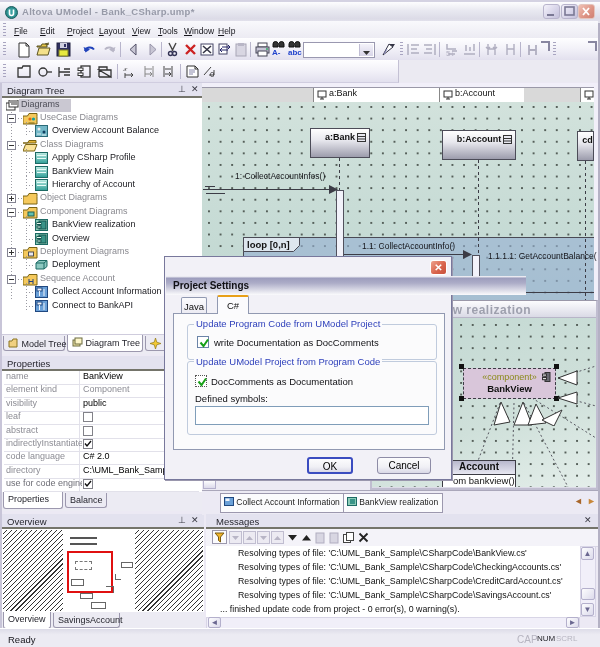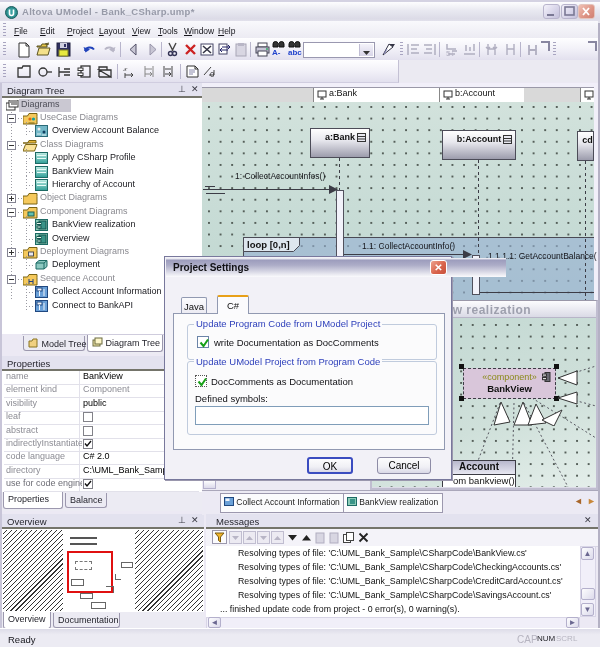--- a/index.html
+++ b/index.html
@@ -35,21 +35,21 @@
   .prow .v{position:absolute;left:79px;top:0px;color:#000;}
   .cb{position:absolute;width:10px;height:10px;border:1px solid #828289;background:#fff;box-sizing:border-box;}
   
   #seqbg{position:absolute;left:202px;top:102px;width:392px;height:388px;background-image:radial-gradient(circle at 1px 1px,#555f59 0.75px,transparent 1.05px),linear-gradient(#d2e2dc 0%,#bed6d0 55%,#c8dcd6 100%);background-size:11.6px 11.6px,100% 100%;background-position:6px 4px,0 0;}
   .lifebox{position:absolute;height:30px;background:linear-gradient(#ffffff 0%,#e8e8ee 40%,#9c9cac 100%);border:1px solid #4c4c58;box-sizing:border-box;font-size:9px;font-weight:bold;color:#111;text-align:center;}
   .dash{position:absolute;width:1px;background:repeating-linear-gradient(#3c3c46 0 3px,transparent 3px 6px);}
   .seqtxt{position:absolute;font-size:8.5px;color:#15151a;white-space:nowrap;}
   .actbar{position:absolute;width:8px;background:#f2f2fa;border:1px solid #50505c;box-sizing:border-box;}
   
   #dlg{position:absolute;left:164px;top:256px;width:286px;height:222px;background:#f2f1f7;border:1px solid #78789c;box-shadow:1px 1px 0 #9a97ad;}
-  #dlgtitle{position:absolute;left:1px;top:1px;width:340px;height:19px;background:linear-gradient(#ffffff 0%,#9d9dbd 12%,#adadc8 38%,#e8e8f0 85%,#fbfbfd 100%);}
+  #dlgtitle{position:absolute;left:1px;top:19px;width:340px;height:19px;background:linear-gradient(#ffffff 0%,#9d9dbd 12%,#adadc8 38%,#e8e8f0 85%,#fbfbfd 100%);padding-left:20px;}
   #dlgtitle .t{position:absolute;left:7px;top:4px;font-size:10px;font-weight:bold;color:#101014;}
   .xbtn{position:absolute;width:17px;height:15px;border-radius:3px;border:1px solid #fff;background:linear-gradient(135deg,#eda28e 0%,#d9644c 55%,#c8503c 100%);box-sizing:border-box;}
   .xbtn:before{content:"";position:absolute;left:5px;top:2px;width:5px;height:9px;}
   .xglyph{position:absolute;left:0;top:0;width:100%;height:100%;color:#fff;font-size:10px;font-weight:bold;text-align:center;line-height:13px;font-family:"Liberation Sans",sans-serif;}
   .dtab{position:absolute;height:17px;background:linear-gradient(#fbfbfd,#ebeaf2);border:1px solid #9199b1;border-bottom:none;border-radius:2px 2px 0 0;font-size:9.5px;color:#111;text-align:center;padding-top:3px;box-sizing:border-box;}
   .grpbox{position:absolute;border:1px solid #c0cbdd;border-radius:3px;}
   .grplbl{position:absolute;font-size:9.5px;color:#2f41bb;background:#fbfbfd;padding:0 2px;white-space:nowrap;}
   .chk{position:absolute;width:12px;height:12px;background:#fff;border:1px solid #6b84a8;box-sizing:border-box;}
   .chk svg{position:absolute;left:0px;top:0px;}
   .dlbl{position:absolute;font-size:9.5px;color:#101014;white-space:nowrap;}
@@ -444,21 +444,21 @@
           <stop offset="0" stop-color="#bfece4"></stop>
           <stop offset="1" stop-color="#2e9e96"></stop>
         </linearGradient>
       </defs>
       <rect x="0.5" y="0.5" width="12" height="11" fill="#6aa0d8" stroke="#204880"></rect>
       <rect x="2" y="2" width="5" height="3" fill="#f0f4fa" stroke="#204880"></rect>
       <path d="M4.5 5 v5 M9 3 v7" stroke="#f0f4fa"></path>
     </svg>
 <div class="abs" style="left:50px;top:202px;color:#1a1a1f;">Connect to BankAPI</div>
 </div>
-<div class="btabrow" style="left:2px;top:334px;width:202px;height:19px;border-top:1px solid #cfccdd;margin-left:20px;">
+<div class="btabrow" style="left:2px;top:334px;width:202px;height:19px;border-top:1px solid #cfccdd;">
   <div class="btab" style="left:1px;width:62px;"><svg width="11" height="10" style="vertical-align:-1px">
         <path d="M1 3 h3 l1 -2 h4 v8 h-8 z" fill="#f0d080" stroke="#8a7520"></path>
       </svg> Model Tree</div>
   <div class="btab act" style="left:65px;width:76px;"><svg width="11" height="10" style="vertical-align:-1px">
         <rect x="1" y="3" width="7" height="6" fill="#f4e9a6" stroke="#6a6a40"></rect>
         <rect x="3" y="1" width="7" height="6" fill="#fdf6c8" stroke="#6a6a40"></rect>
       </svg> Diagram Tree</div>
   <div class="btab" style="left:143px;width:60px;"><svg width="11" height="11" style="vertical-align:-1px">
         <path d="M5.5 0 L6.8 4.2 L11 5.5 L6.8 6.8 L5.5 11 L4.2 6.8 L0 5.5 L4.2 4.2 Z" fill="#f2c832" stroke="#907818" stroke-width="0.7"></path>
       </svg> F</div>
@@ -533,21 +533,21 @@
 <div class="abs" style="left:73px;top:32px;width:17px;height:9px;border:1px dashed #777;box-sizing:border-box;"></div>
 <div class="abs" style="left:69px;top:50px;width:13px;height:7px;border:1px solid #666;box-sizing:border-box;"></div>
 <div class="abs" style="left:119px;top:33px;width:12px;height:6px;border:1px solid #666;box-sizing:border-box;"></div>
 <div class="abs" style="left:113px;top:45px;width:5px;height:5px;border-left:1px solid #666;border-bottom:1px solid #666;"></div>
 <div class="abs" style="left:104px;top:57px;width:7px;height:6px;border-right:1px solid #666;border-top:1px solid #666;"></div>
 <div class="abs" style="left:78px;top:64px;width:13px;height:6px;border:1px solid #666;box-sizing:border-box;"></div>
 <div class="abs" style="left:89px;top:73px;width:15px;height:7px;border:1px solid #666;box-sizing:border-box;"></div>
 </div>
 <div class="btabrow" style="left:2px;top:612px;width:202px;height:17px;">
   <div class="btab act" style="left:1px;width:48px;">Overview</div>
-  <div class="btab" style="left:51px;width:67px;">Documentation</div>
+  <div class="btab" style="left:51px;width:67px;">SavingsAccount</div>
 </div>
 
 <div id="seq">
 <div class="abs" style="left:202px;top:83px;width:396px;height:4px;background:#f1eff9;"></div>
 <div class="abs" style="left:202px;top:87px;width:392px;height:15px;background:#d9d9d9;border-top:1px solid #9a98a8;border-bottom:1px solid #76767e;box-sizing:content-box;"></div>
 <div class="abs" style="left:313px;top:88px;width:125px;height:14px;background:#fff;border-left:1px solid #888;font-size:9px;color:#111;white-space:nowrap;"><svg width="11" height="10" style="margin:2px 1px 0 3px;vertical-align:top">
         <rect x="1" y="1" width="8" height="6" fill="#fff" stroke="#333"></rect>
         <path d="M5 7 v2 m-2 0 h4" stroke="#333"></path>
       </svg>a:Bank</div>
 <div class="abs" style="left:439px;top:88px;width:84px;height:14px;background:#fff;border-left:1px solid #888;font-size:9px;color:#111;white-space:nowrap;"><svg width="11" height="10" style="margin:2px 1px 0 3px;vertical-align:top">

